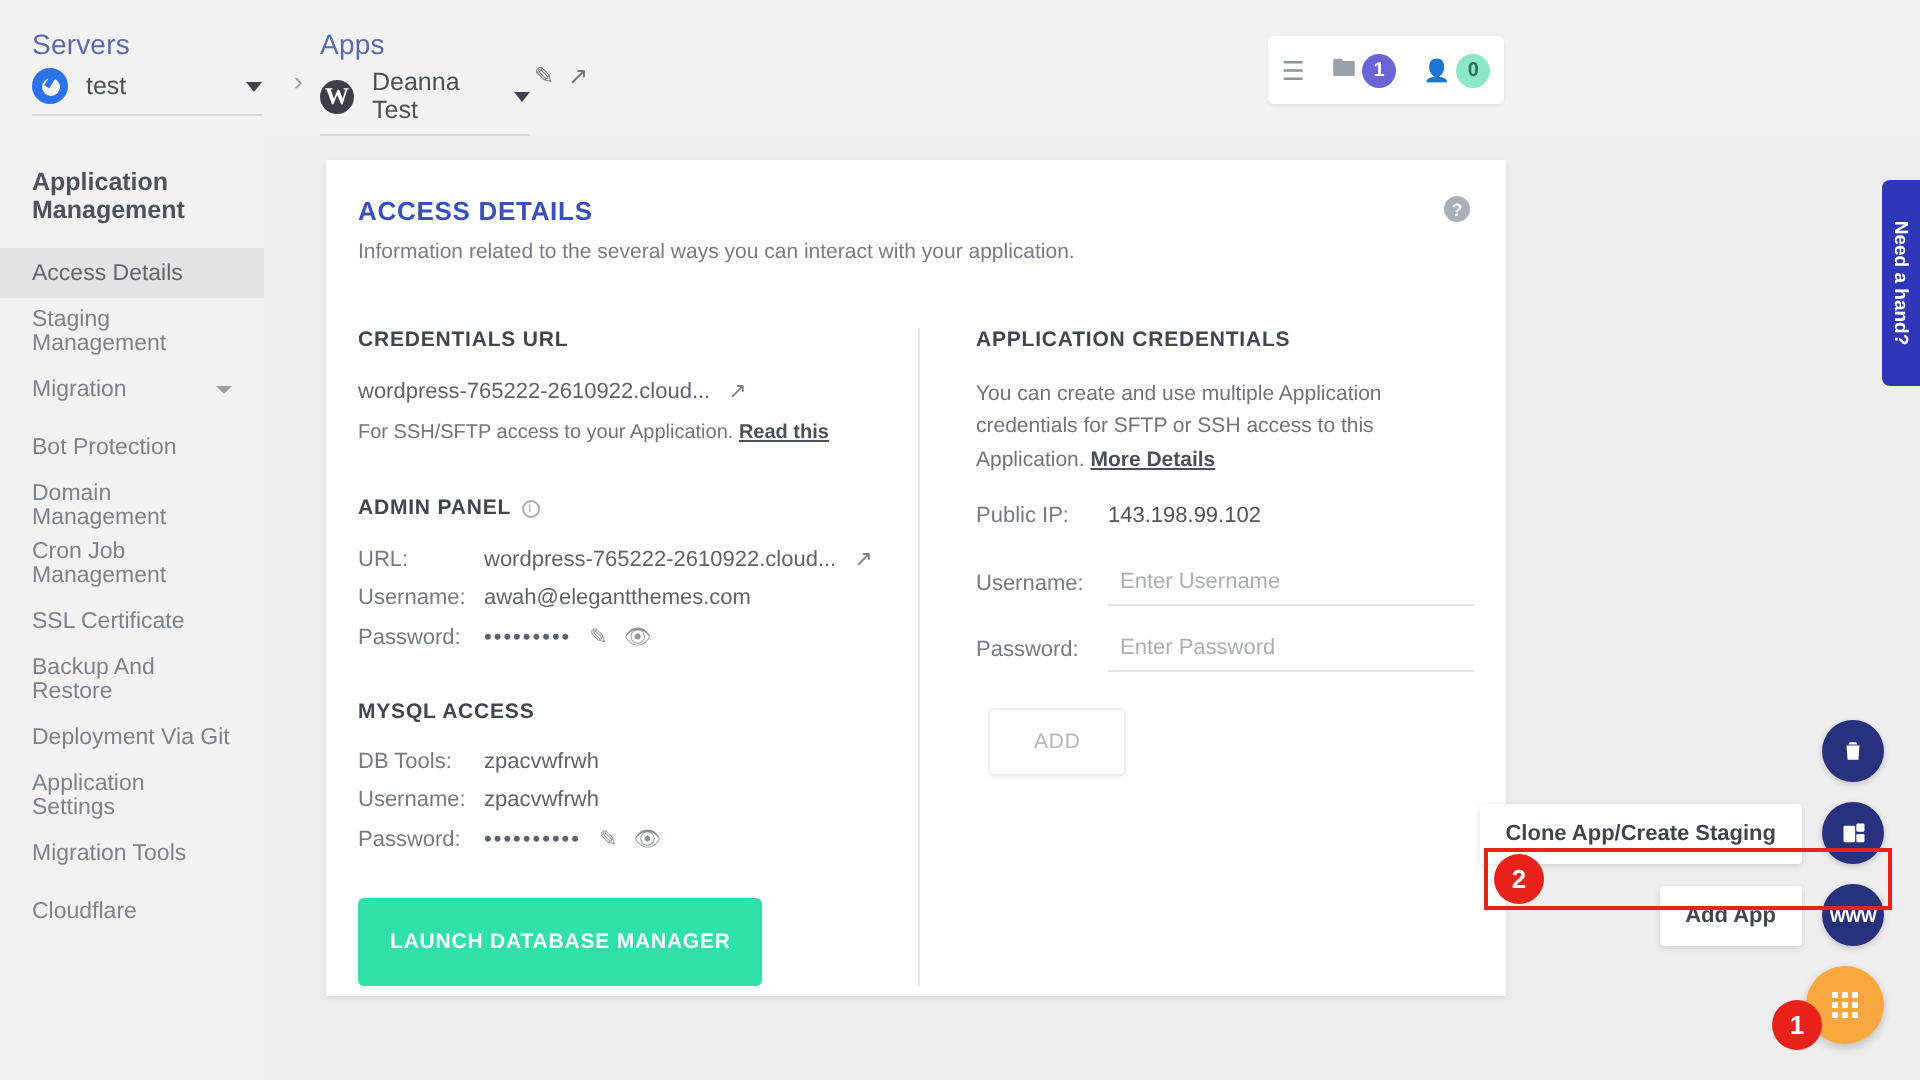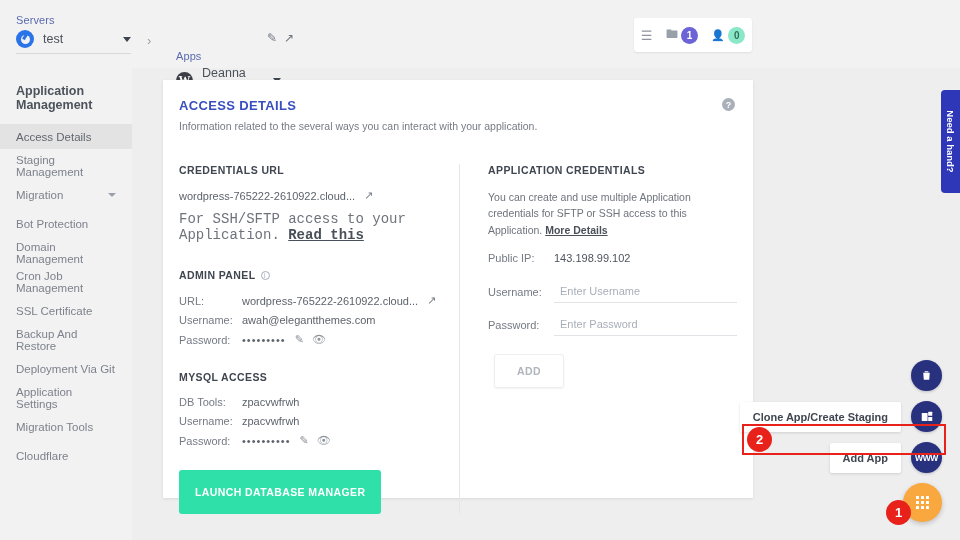--- a/index.html
+++ b/index.html
@@ -11,21 +11,21 @@
   }
   .app { position: relative; width: 960px; height: 540px; }
 
   
   .topbar {
     position: absolute; top: 0; left: 0; width: 960px; height: 68px;
     background: #f2f2f2;
   }
   .crumb-group { position: absolute; }
   .crumb-label {
-    font-size: 11px; color: #5b6ab0; letter-spacing: .1px;
+    font-size: 14px; color: #5b6ab0; letter-spacing: .1px;
     margin-bottom: 4px; display: block;
   }
   .crumb-underline {
     border-bottom: 1px solid #d8d8dd; padding-bottom: 5px;
     display: flex; align-items: center;
   }
   .server-icon {
     width: 18px; height: 18px; border-radius: 50%;
     background: #2a73e8; position: relative; flex: 0 0 auto;
     display: inline-block;
@@ -129,21 +129,21 @@
   }
   .info-i {
     width: 9px; height: 9px; border-radius: 50%;
     border: 1px solid #a7adb6; color: #a7adb6; font-size: 7px;
     display: inline-flex; align-items: center; justify-content: center;
     font-style: normal; font-weight: normal;
   }
   .url-row { display: flex; align-items: center; gap: 9px; }
   .val-text { font-size: 11px; color: #5d636c; }
   .note {
-    font-size: 14px; color: #6e737c; margin-top: 9px; font-family: Liberation Mono, monospace;
+    font-size: 10px; color: #6e737c; margin-top: 9px;
   }
   .lnk {
     color: #4a5059; text-decoration: underline; font-weight: bold;
     cursor: pointer;
   }
   .ext-icon { color: #7b818b; font-size: 11px; cursor: pointer; }
 
   .kv { display: flex; align-items: center; margin-bottom: 7px; font-size: 11px; }
   .kv .k { width: 63px; color: #747a84; flex: 0 0 auto; }
   .kv .v { color: #5d636c; }
@@ -167,21 +167,21 @@
   .f-input {
     flex: 1; border: 0; border-bottom: 1px solid #e2e3e7;
     font-size: 11px; padding: 3px 0 5px 6px; color: #555b63;
     outline: none; background: transparent;
     font-family: "Liberation Sans", sans-serif;
   }
   .f-input::placeholder { color: #a8aeb8; }
   .btn-add {
     margin-top: 6px; margin-left: 6px; background: #fff;
     border: 1px solid #eceef1; color: #b0b5bd;
-    font-size: 10.5px; font-weight: bold; letter-spacing: .4px;
+    font-size: 10.5px; font-weight: normal; letter-spacing: .4px;
     padding: 10px 22px; border-radius: 3px; cursor: pointer;
     box-shadow: 0 1px 2px rgba(0,0,0,.05);
     font-family: "Liberation Sans", sans-serif;
   }
 
   
   .needhand {
     position: absolute; right: 0; top: 90px;
     width: 19px; height: 103px; background: #2d37b8;
     border-radius: 4px 0 0 4px;
@@ -249,21 +249,21 @@
         <div style="display:flex;align-items:center;">
           <span class="server-icon"></span>
           <span class="crumb-name">test</span>
         </div>
         <span class="caret"></span>
       </div>
     </div>
 
     <span class="chev-sep" style="position:absolute;left:143px;top:33px;">›</span>
 
-    <div class="crumb-group" style="left:176px; top:14px;margin-top:36px;">
+    <div class="crumb-group" style="left:160px; top:14px;">
       <span class="crumb-label">Apps</span>
       <div class="crumb-underline" style="width:105px;">
         <span class="wp-icon">W</span>
         <span class="crumb-name">Deanna Test</span>
         <span class="caret" style="margin-left:9px;"></span>
       </div>
     </div>
 
     <span class="mini-icon" style="position:absolute;left:267px;top:31px;font-size:12px;cursor:pointer;">✎</span>
     <span class="mini-icon" style="position:absolute;left:284px;top:31px;font-size:12px;cursor:pointer;">↗</span>

